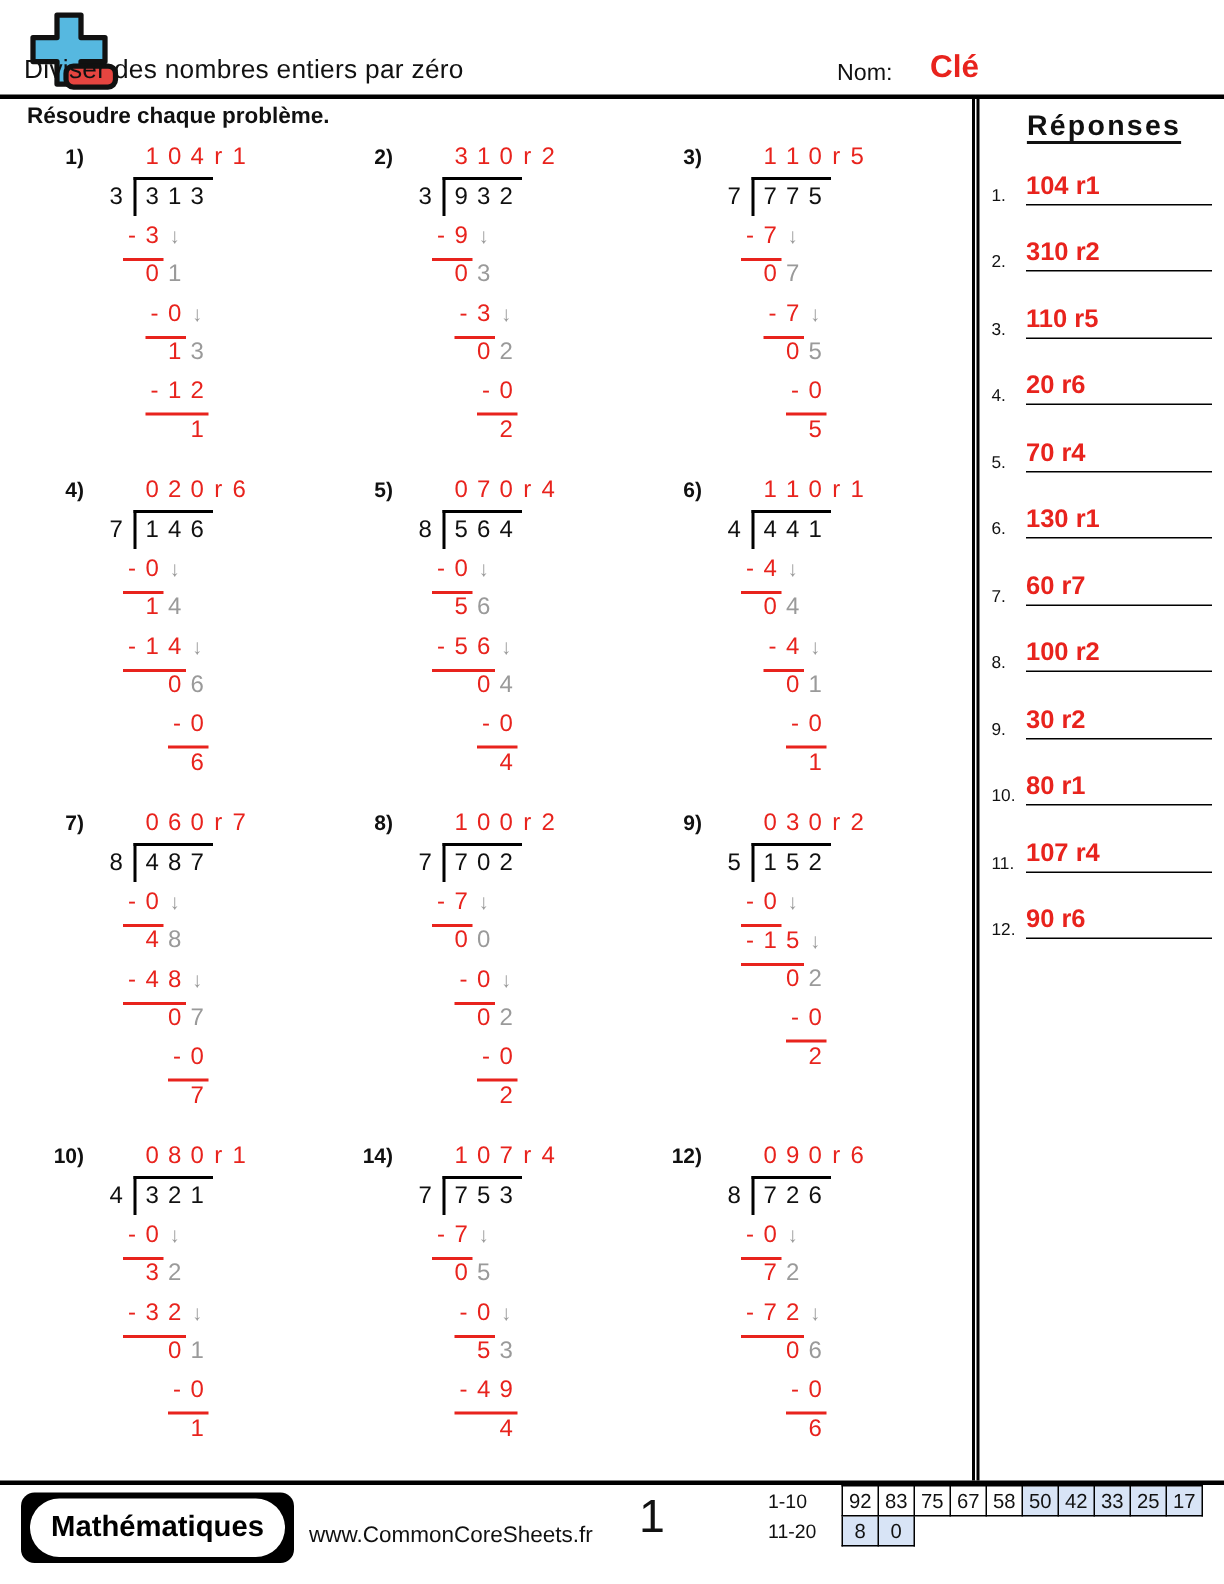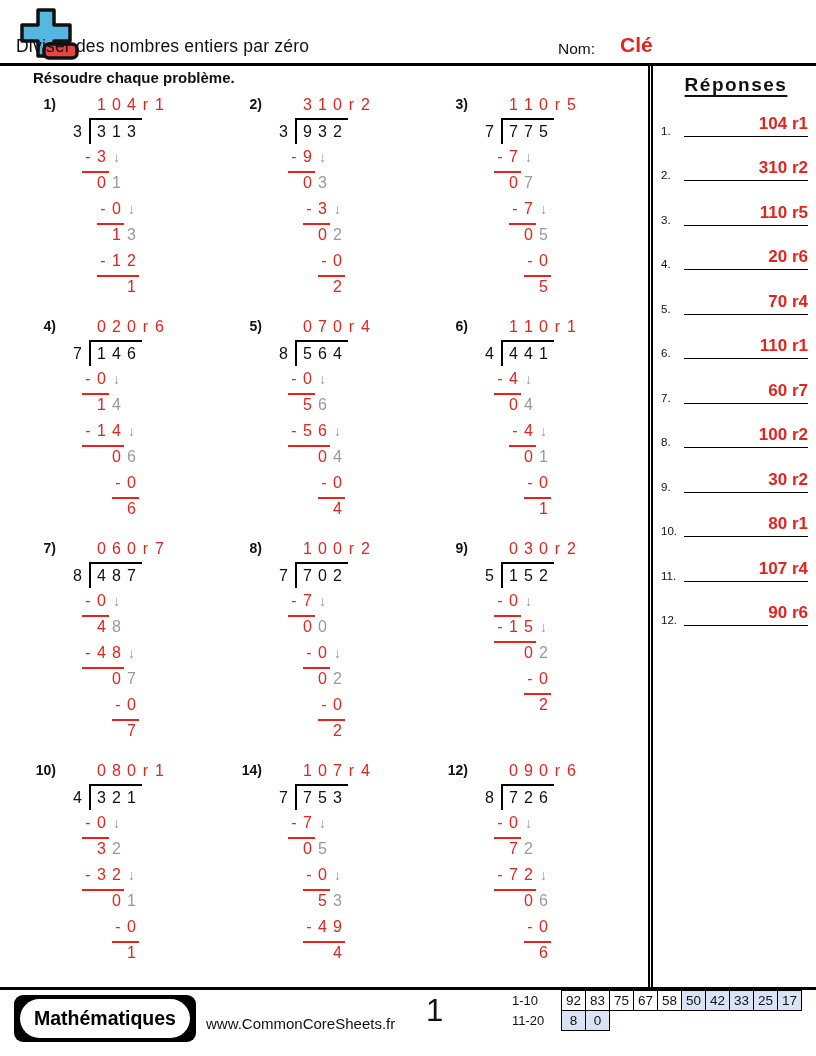--- a/index.html
+++ b/index.html
@@ -6,21 +6,21 @@
   .page{position:relative;width:816px;height:1056px;background:#fff;overflow:hidden;
         font-family:"Liberation Sans",sans-serif;color:#111;}
 
   
   .logo{position:absolute;left:14px;top:6px;width:74px;height:58px;}
   .title{position:absolute;left:0;top:36px;width:660px;text-align:left;
          font-size:17.5px;letter-spacing:.2px;margin-left:16px;}
   .nom{position:absolute;left:558px;top:40px;font-size:15.5px;}
   .keyname{position:absolute;left:620px;top:33px;font-size:21px;font-weight:700;color:var(--red);}
   .header-rule{position:absolute;left:0;top:63px;width:816px;height:3px;background:#000;}
-  .instructions{position:absolute;left:33px;top:69px;font-size:15px;font-weight:700;}
+  .instructions{position:absolute;left:18px;top:69px;font-size:15px;font-weight:700;}
 
   
   .divider{position:absolute;left:648px;top:66px;height:921px;width:5px;
            border-left:2.5px solid #000;border-right:2.5px solid #000;box-sizing:border-box;}
 
   
   .problems{position:absolute;left:20px;top:92px;width:628px;display:grid;
             grid-template-columns:206px 206px 206px;grid-auto-rows:222px;}
   .problem{position:relative;padding-left:6px;box-sizing:border-box;}
   .p-num{position:absolute;left:0;top:4px;width:36px;text-align:right;
@@ -40,21 +40,21 @@
             padding:0 3px;line-height:24px;}
 
   
   .answers{position:absolute;left:656px;top:66px;width:160px;}
   .answers-title{margin:8px 0 4px;text-align:center;font-size:19px;font-weight:700;
                  letter-spacing:1.5px;text-decoration:underline;text-underline-offset:4px;
                  text-decoration-thickness:2px;}
   .ans-item{position:relative;height:44.5px;}
   .ans-num{position:absolute;left:5px;bottom:8px;font-size:11.5px;}
   .ans-line{position:absolute;left:28px;right:8px;bottom:8px;border-bottom:1.6px solid #000;
-            text-align:right;font-size:17px;font-weight:700;color:var(--red);padding-bottom:2px;}
+            text-align:left;font-size:17px;font-weight:700;color:var(--red);padding-bottom:2px;}
 
   
   .footer-rule{position:absolute;left:0;top:987px;width:816px;height:3px;background:#000;}
   .badge{position:absolute;left:14px;top:995px;width:182px;height:47px;background:#000;
          border-radius:9px;display:flex;}
   .badge-pill{flex:1;margin:4px 6px;background:#fff;border-radius:22px;display:flex;
               align-items:center;justify-content:center;font-size:19.5px;font-weight:700;color:#000;}
   .site{position:absolute;left:206px;top:1015px;font-size:15px;}
   .page-num{position:absolute;left:426px;top:993px;font-size:31px;}
   .score{position:absolute;left:512px;top:990px;border-collapse:collapse;}
@@ -258,21 +258,21 @@
         <div class="ans-item">
           <span class="ans-num">4.</span>
           <div class="ans-line">20 r6</div>
         </div>
         <div class="ans-item">
           <span class="ans-num">5.</span>
           <div class="ans-line">70 r4</div>
         </div>
         <div class="ans-item">
           <span class="ans-num">6.</span>
-          <div class="ans-line">110 r1</div>
+          <div class="ans-line">130 r1</div>
         </div>
         <div class="ans-item">
           <span class="ans-num">7.</span>
           <div class="ans-line">60 r7</div>
         </div>
         <div class="ans-item">
           <span class="ans-num">8.</span>
           <div class="ans-line">100 r2</div>
         </div>
         <div class="ans-item">

